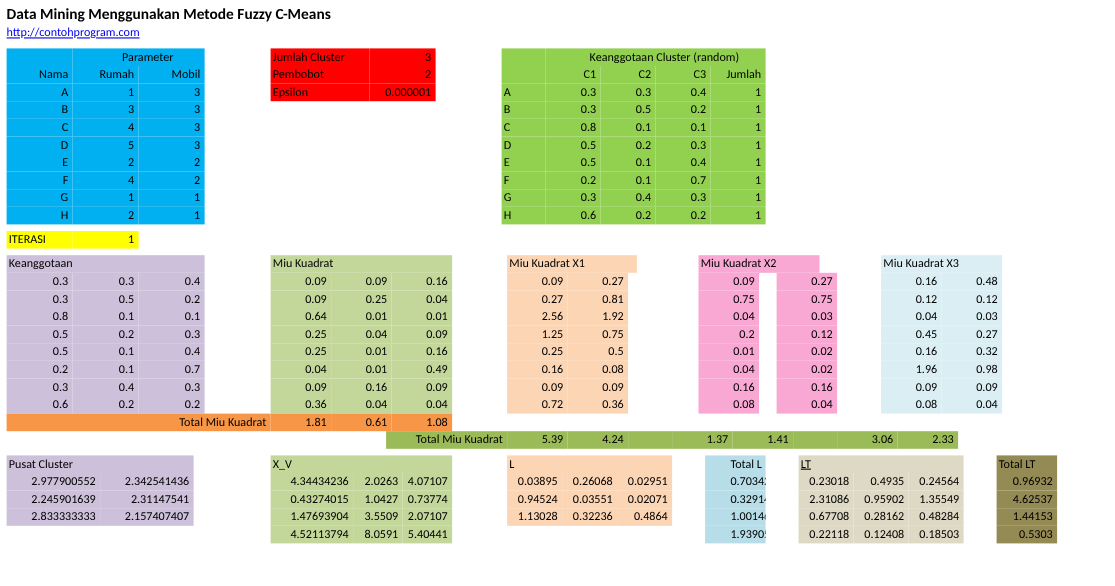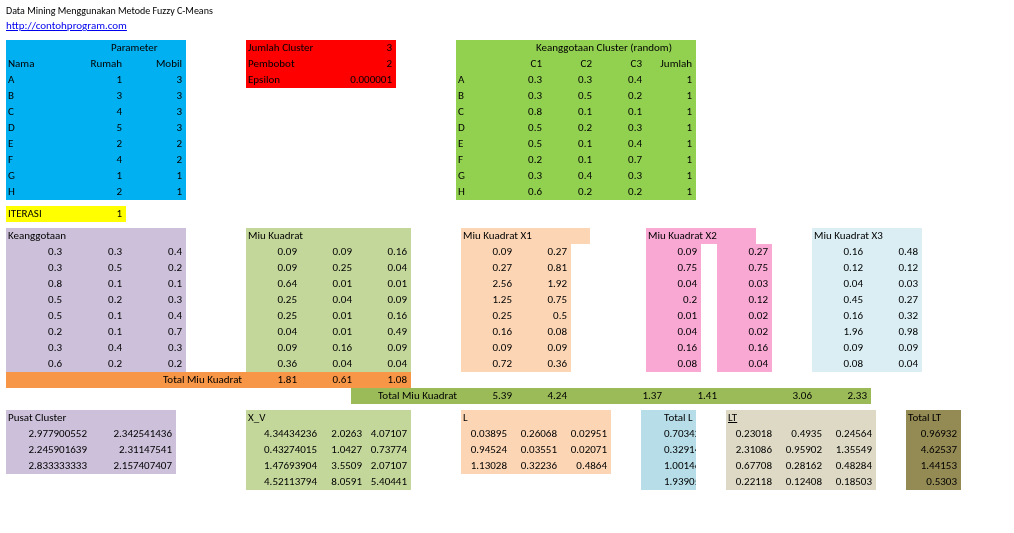--- a/index.html
+++ b/index.html
@@ -7,22 +7,22 @@
     padding: 0;
     background: #fff;
     font-family: "Calibri", "Segoe UI", Arial, sans-serif;
     font-size: 11px;
     color: #000;
   }
   .sheet {
     padding: 4px 6px;
   }
   h1 {
-    font-size: 10px;
-    font-weight: normal;
+    font-size: 14px;
+    font-weight: bold;
     margin: 0 0 2px 0;
   }
   a.link {
     color: #0000ee;
     text-decoration: underline;
   }
   .grid {
     position: relative;
     margin-top: 8px;
     border-collapse: collapse;
@@ -41,21 +41,21 @@
   .row { display: flex; }
   .col { flex: 0 0 auto; }
 
   
   .w55  { width: 55px; }   
   .w60  { width: 60px; }
   .w40  { width: 40px; }
   .w50  { width: 50px; }
 
   
-  .bg-blue     { background: #00b0f0; }
+  .bg-blue     { background: #00b0f0; text-align: right; }
   .bg-red      { background: #ff0000; color: #000; }
   .bg-green    { background: #92d050; }
   .bg-yellow   { background: #ffff00; }
   .bg-lav      { background: #ccc0da; }  
   .bg-moss     { background: #c4d79b; }  
   .bg-peach    { background: #fcd5b4; }  
   .bg-salmon   { background: #f9a8d4; margin-left: 16px; }
   .bg-ice      { background: #daeef3; }  
   .bg-orange   { background: #f79646; } 
   .bg-greenmid { background: #9bbb59; }
@@ -332,21 +332,21 @@
               <div class="cell bg-moss right w55">0.04</div>
               <div class="cell bg-moss right w55">0.04</div>
             </div>
           </div>
       </div>
 
       <div class="col" style="width:50px;"></div>
 
       <div class="col">
         <div class="row">
-            <div class="cell bg-peach" style="width:129px;">Miu Kuadrat X1</div>
+            <div class="cell bg-peach" style="width:118px;">Miu Kuadrat X1</div>
           </div>
         <div id="mx1-body">
             <div class="row">
               <div class="cell bg-peach right w55">0.09</div>
               <div class="cell bg-peach right w55">0.27</div>
             </div>
             <div class="row">
               <div class="cell bg-peach right w55">0.27</div>
               <div class="cell bg-peach right w55">0.81</div>
             </div>

